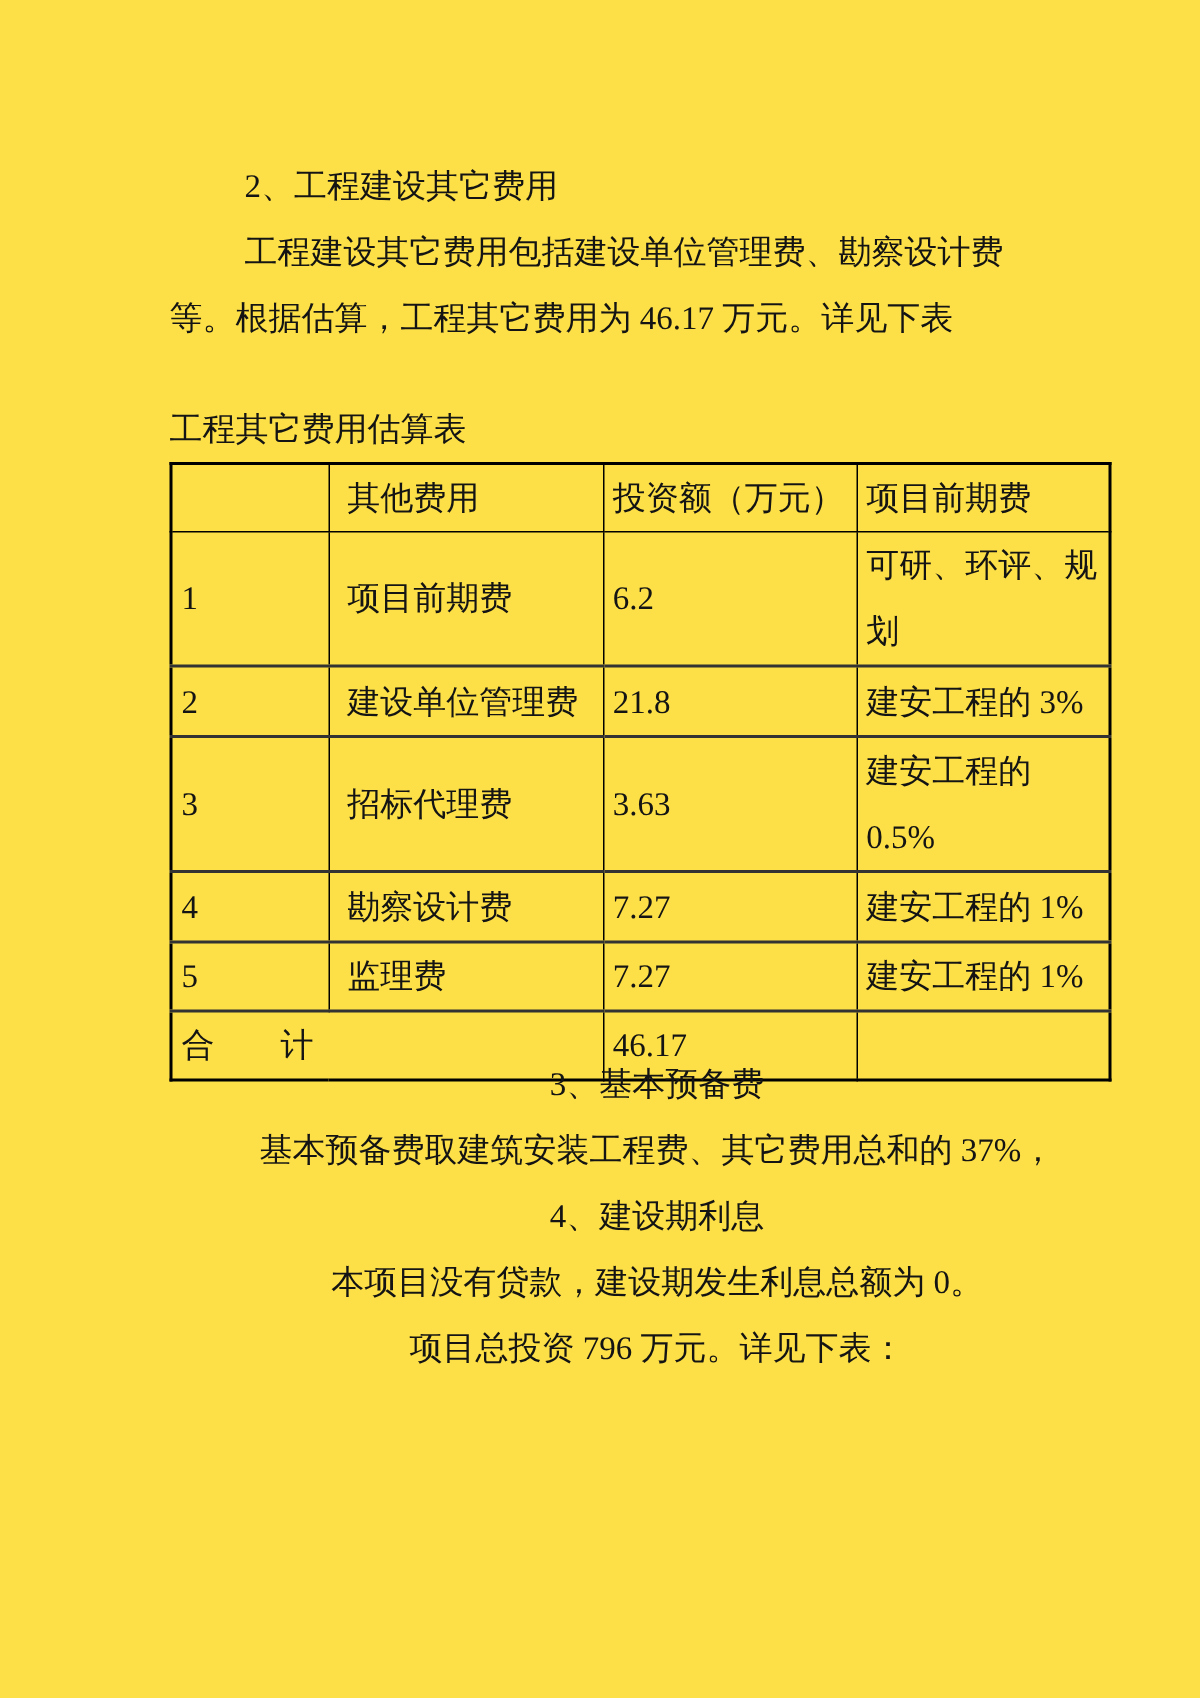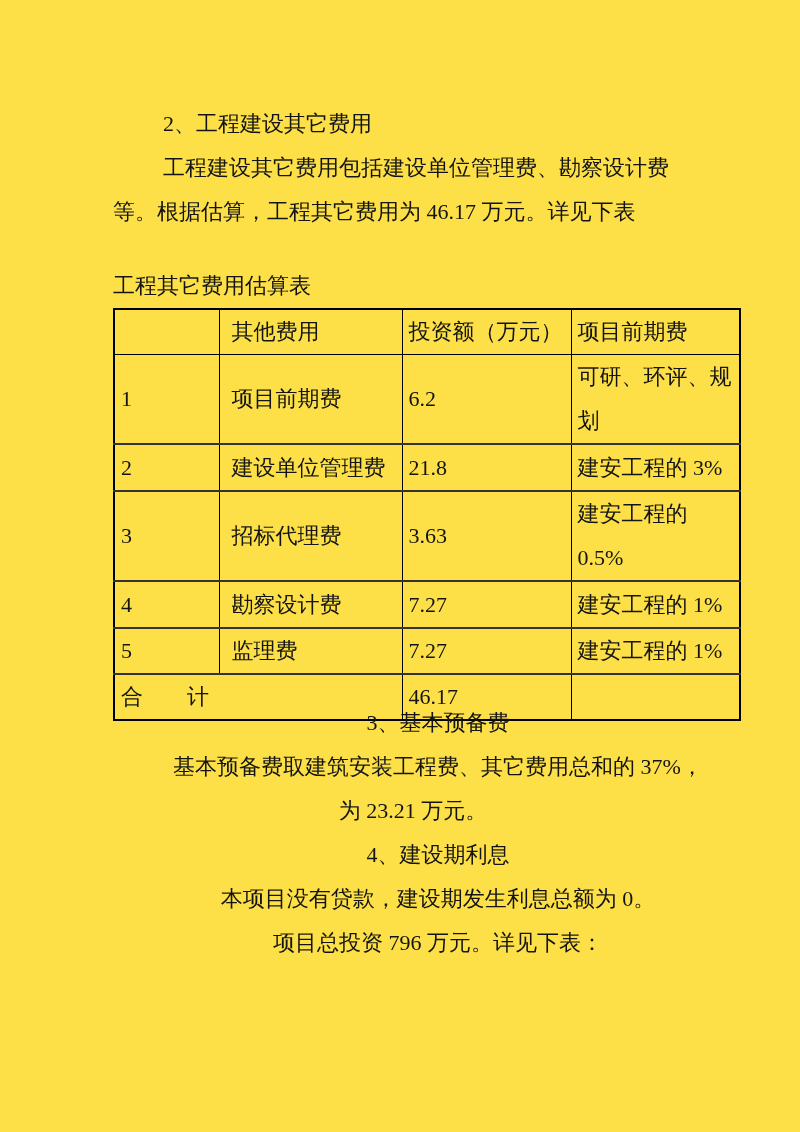--- a/index.html
+++ b/index.html
@@ -131,19 +131,18 @@
         <td class="center" colspan="2">合　　计</td>
         <td class="center">46.17</td>
         <td class="center"></td>
       </tr>
     </tbody>
   </table>
 
   <div class="block after-block">
     <div class="line indent">3、基本预备费</div>
     <div class="line indent">基本预备费取建筑安装工程费、其它费用总和的 37%，</div>
-    <div class="line">为 23.21 万元。</div>
     <div class="line indent">4、建设期利息</div>
     <div class="line indent">本项目没有贷款，建设期发生利息总额为 0。</div>
     <div class="line indent">项目总投资 796 万元。详见下表：</div>
   </div>
 
 </div>
 
 </body></html>

